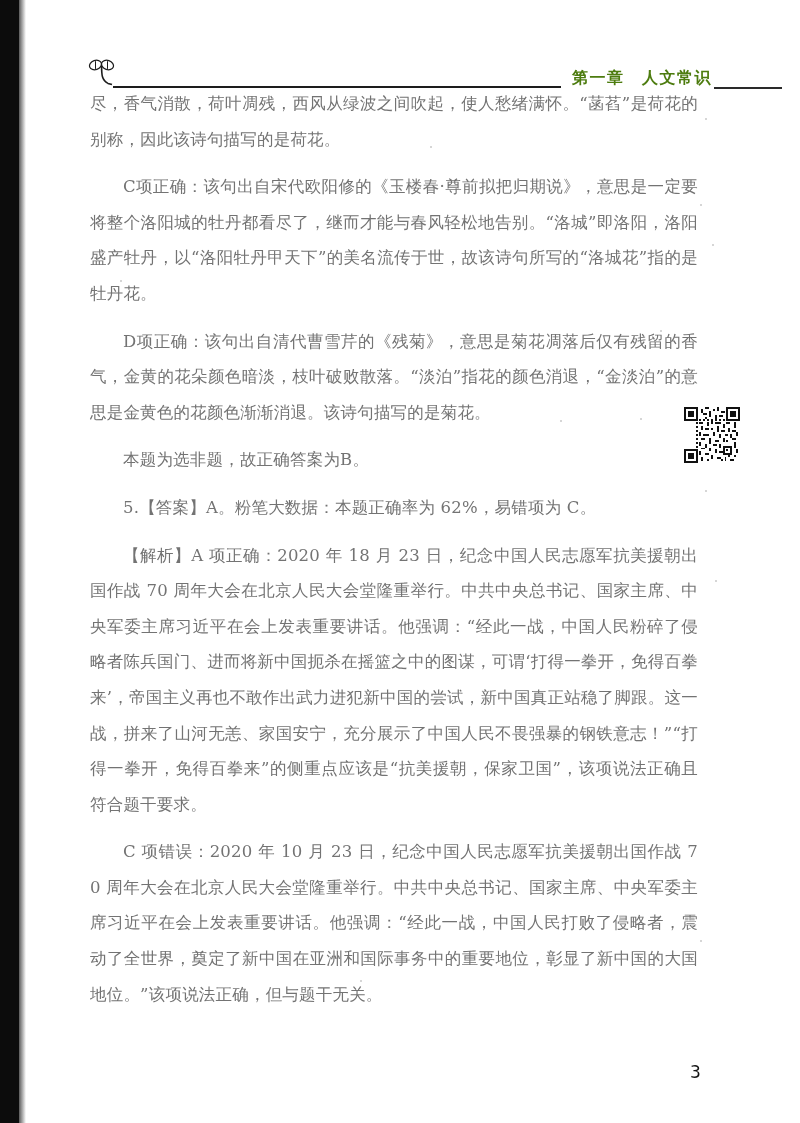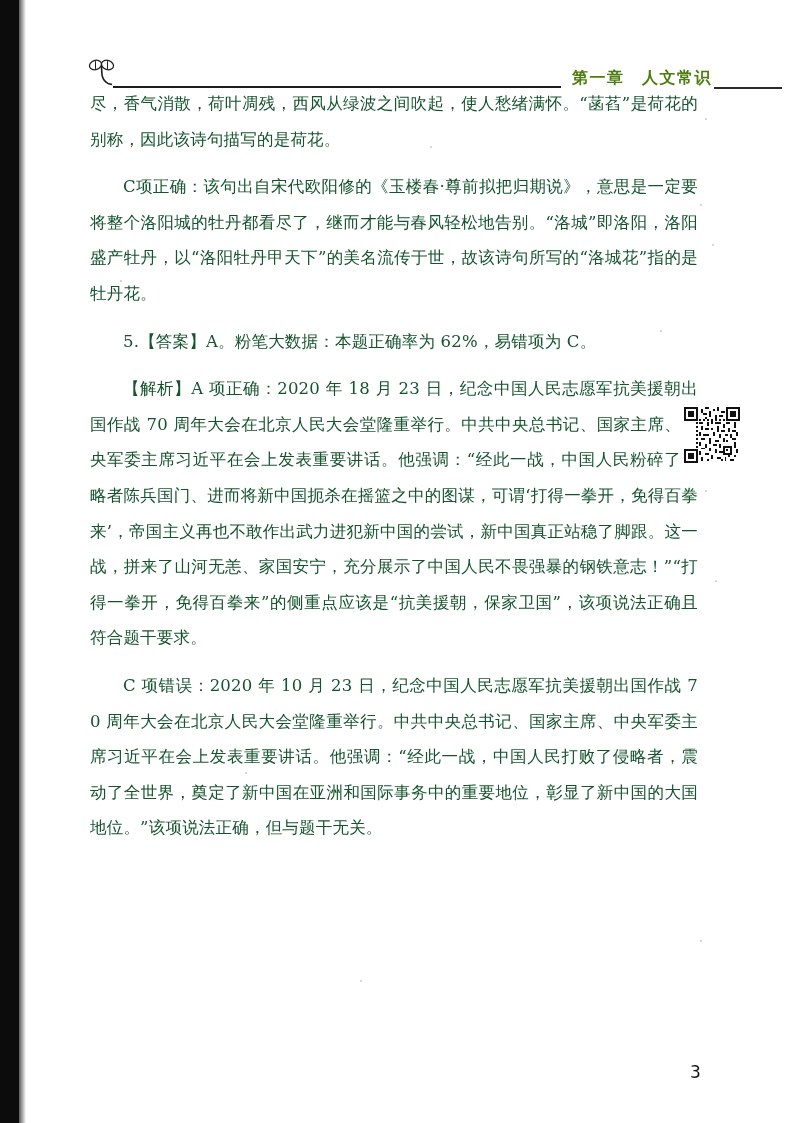--- a/index.html
+++ b/index.html
@@ -84,21 +84,21 @@
   .body-col {
     position: absolute;
     left: 90px;
     top: 86px;
     width: 608px;
   }
   p.para {
     margin: 0;
     font-size: 16.5px;
     line-height: 35.6px;
-    color: #14532d;
+    color: #737373;
     text-align: justify;
     text-justify: inter-ideograph;
     letter-spacing: 0.2px;
     font-family: "DejaVu Serif", "Liberation Serif", serif;
     word-break: break-all;
   }
   p.indent {
     text-indent: 2em;
     margin-top: 12px;
   }
@@ -157,20 +157,22 @@
     </span>
 
     <div class="rule-main"></div>
     <div class="runhead-title">第一章　人文常识</div>
     <div class="rule-tail"></div>
   </div>
 
   <div class="body-col">
     <p class="para">尽，香气消散，荷叶凋残，西风从绿波之间吹起，使人愁绪满怀。“菡萏”是荷花的别称，因此该诗句描写的是荷花。</p>
     <p class="para indent">C项正确：该句出自宋代欧阳修的《玉楼春·尊前拟把归期说》，意思是一定要将整个洛阳城的牡丹都看尽了，继而才能与春风轻松地告别。“洛城”即洛阳，洛阳盛产牡丹，以“洛阳牡丹甲天下”的美名流传于世，故该诗句所写的“洛城花”指的是牡丹花。</p>
+    <p class="para indent">D项正确：该句出自清代曹雪芹的《残菊》，意思是菊花凋落后仅有残留的香气，金黄的花朵颜色暗淡，枝叶破败散落。“淡泊”指花的颜色消退，“金淡泊”的意思是金黄色的花颜色渐渐消退。该诗句描写的是菊花。</p>
+    <p class="para indent">本题为选非题，故正确答案为B。</p>
     <p class="para indent">5.【答案】A。粉笔大数据：本题正确率为 62%，易错项为 C。</p>
     <p class="para indent">【解析】A 项正确：2020 年 18 月 23 日，纪念中国人民志愿军抗美援朝出国作战 70 周年大会在北京人民大会堂隆重举行。中共中央总书记、国家主席、中央军委主席习近平在会上发表重要讲话。他强调：“经此一战，中国人民粉碎了侵略者陈兵国门、进而将新中国扼杀在摇篮之中的图谋，可谓‘打得一拳开，免得百拳来’，帝国主义再也不敢作出武力进犯新中国的尝试，新中国真正站稳了脚跟。这一战，拼来了山河无恙、家国安宁，充分展示了中国人民不畏强暴的钢铁意志！”“打得一拳开，免得百拳来”的侧重点应该是“抗美援朝，保家卫国”，该项说法正确且符合题干要求。</p>
     <p class="para indent">C 项错误：2020 年 10 月 23 日，纪念中国人民志愿军抗美援朝出国作战 70 周年大会在北京人民大会堂隆重举行。中共中央总书记、国家主席、中央军委主席习近平在会上发表重要讲话。他强调：“经此一战，中国人民打败了侵略者，震动了全世界，奠定了新中国在亚洲和国际事务中的重要地位，彰显了新中国的大国地位。”该项说法正确，但与题干无关。</p>
 
   </div>
 
   <div class="qr-wrap">
     <svg viewBox="0 0 29 29" width="56" height="56" shape-rendering="crispEdges">
       <rect width="29" height="29" fill="#ffffff"></rect>
       <g fill="#111111">

